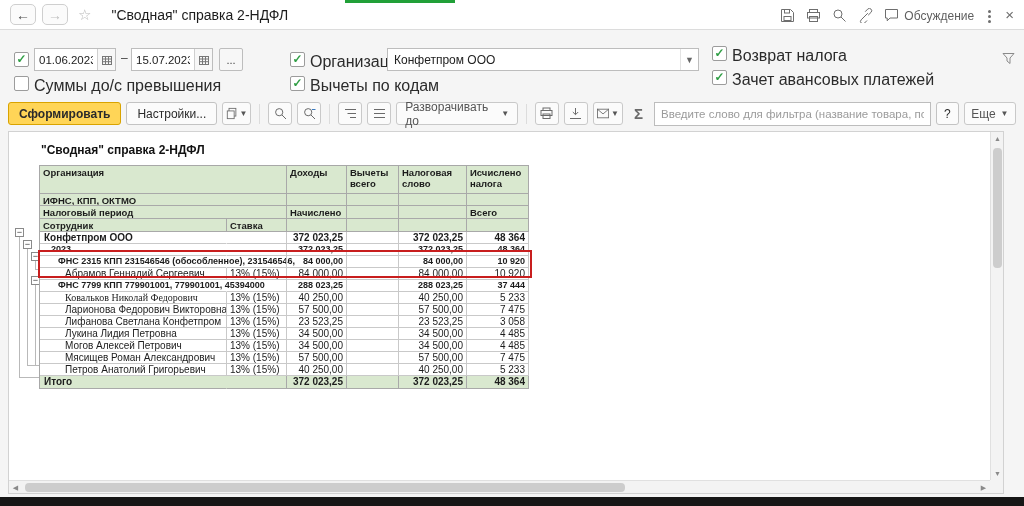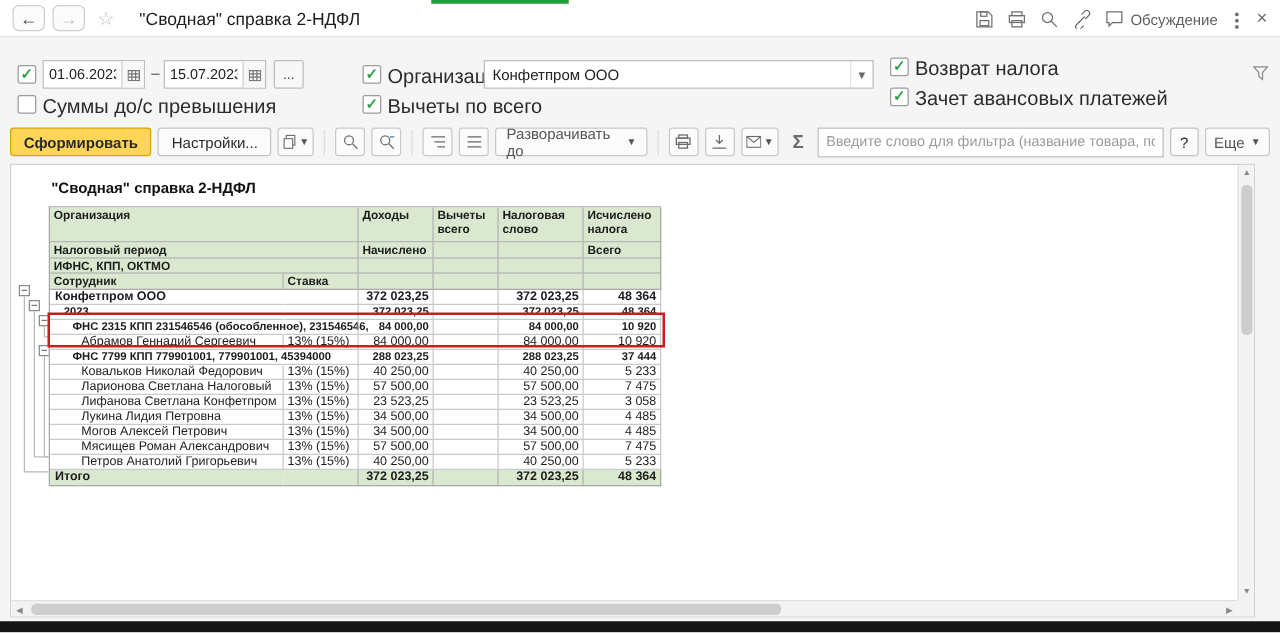--- a/index.html
+++ b/index.html
@@ -173,21 +173,21 @@
       </span>
     <span class="flabel" style="left:310px;top:23px">Организация:</span>
     <div class="combo" style="left:387px;top:18px;width:312px">
       <span class="cval">Конфетпром ООО</span>
       <span class="carr">▼</span>
     </div>
 
     <span class="cb checked" style="left:290px;top:46px">
         <span class="mark">✓</span>
       </span>
-    <span class="flabel" style="left:310px;top:47px">Вычеты по всего</span>
+    <span class="flabel" style="left:310px;top:47px">Вычеты по кодам</span>
 
     <span class="cb checked" style="left:712px;top:16px">
         <span class="mark">✓</span>
       </span>
     <span class="flabel" style="left:732px;top:17px">Возврат налога</span>
     <span class="cb checked" style="left:712px;top:40px">
         <span class="mark">✓</span>
       </span>
     <span class="flabel" style="left:732px;top:41px">Зачет авансовых платежей</span>
 
@@ -286,33 +286,33 @@
 
     <div class="ttable">
 
       <div class="hrow h1">
         <div class="hc w247">Организация</div>
         <div class="hc w60">Доходы</div>
         <div class="hc w52">Вычеты всего</div>
         <div class="hc w68">Налоговая слово</div>
         <div class="hc w62">Исчислено налога</div>
       </div>
+      <div class="hrow h3">
+        <div class="hc w247">ИФНС, КПП, ОКТМО</div>
+        <div class="hc w60"></div>
+        <div class="hc w52"></div>
+        <div class="hc w68"></div>
+        <div class="hc w62"></div>
+      </div>
       <div class="hrow h2">
         <div class="hc w247">Налоговый период</div>
         <div class="hc w60">Начислено</div>
         <div class="hc w52"></div>
         <div class="hc w68"></div>
         <div class="hc w62">Всего</div>
-      </div>
-      <div class="hrow h3">
-        <div class="hc w247">ИФНС, КПП, ОКТМО</div>
-        <div class="hc w60"></div>
-        <div class="hc w52"></div>
-        <div class="hc w68"></div>
-        <div class="hc w62"></div>
       </div>
       <div class="hrow h4">
         <div class="hc w187">Сотрудник</div>
         <div class="hc w60">Ставка</div>
         <div class="hc w60"></div>
         <div class="hc w52"></div>
         <div class="hc w68"></div>
         <div class="hc w62"></div>
       </div>
 
@@ -351,29 +351,29 @@
   </div>
           <div class="trow bold small merge">
     <div class="c c-name" style="padding-left: 18px;">ФНС 7799 КПП 779901001, 779901001, 45394000</div>
     <div class="c c-rate"></div>
     <div class="c c-income num">288 023,25</div>
     <div class="c c-ded num"></div>
     <div class="c c-base num">288 023,25</div>
     <div class="c c-tax num">37 444</div>
   </div>
           <div class="trow">
-    <div class="c c-name" style="padding-left: 25px;">Ковальков Николай Федорович</div>
+    <div class="c c-name" style="padding-left: 25px; font-family: Liberation Serif, serif;">Ковальков Николай Федорович</div>
     <div class="c c-rate">13% (15%)</div>
     <div class="c c-income num">40 250,00</div>
     <div class="c c-ded num"></div>
     <div class="c c-base num">40 250,00</div>
     <div class="c c-tax num">5 233</div>
   </div>
           <div class="trow">
-    <div class="c c-name" style="padding-left: 25px;">Ларионова Светлана Налоговый</div>
+    <div class="c c-name" style="padding-left: 25px;">Ларионова Федорович Викторовна</div>
     <div class="c c-rate">13% (15%)</div>
     <div class="c c-income num">57 500,00</div>
     <div class="c c-ded num"></div>
     <div class="c c-base num">57 500,00</div>
     <div class="c c-tax num">7 475</div>
   </div>
           <div class="trow">
     <div class="c c-name" style="padding-left: 25px;">Лифанова Светлана Конфетпром</div>
     <div class="c c-rate">13% (15%)</div>
     <div class="c c-income num">23 523,25</div>

